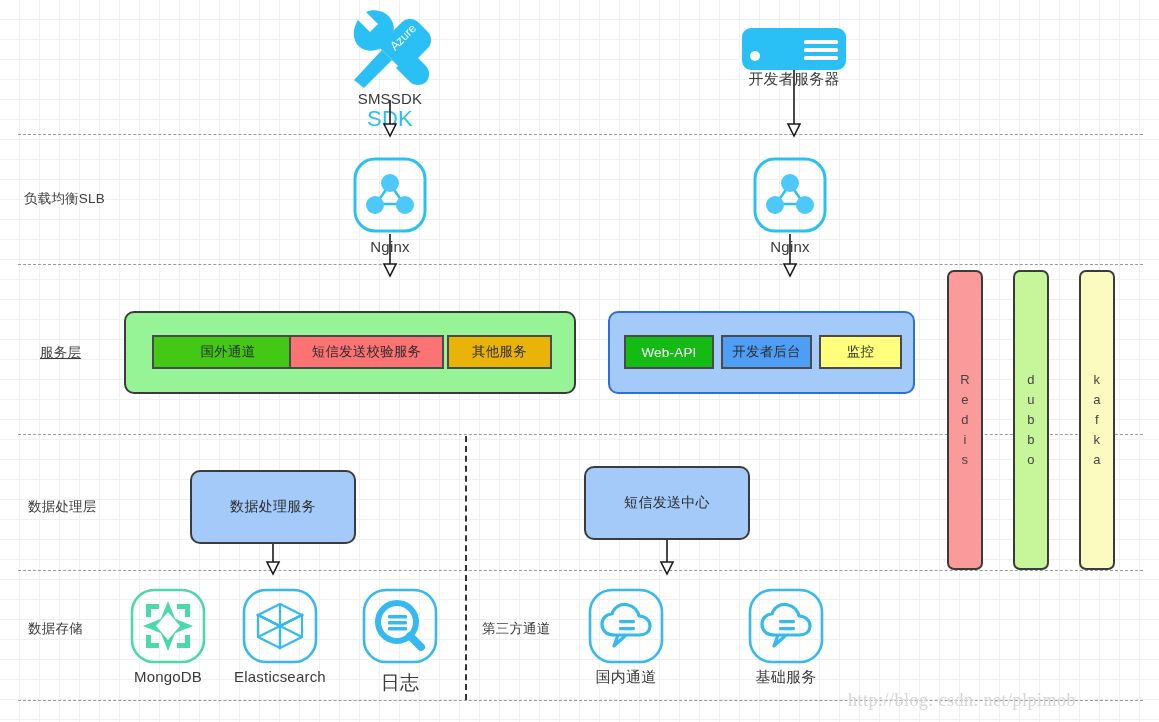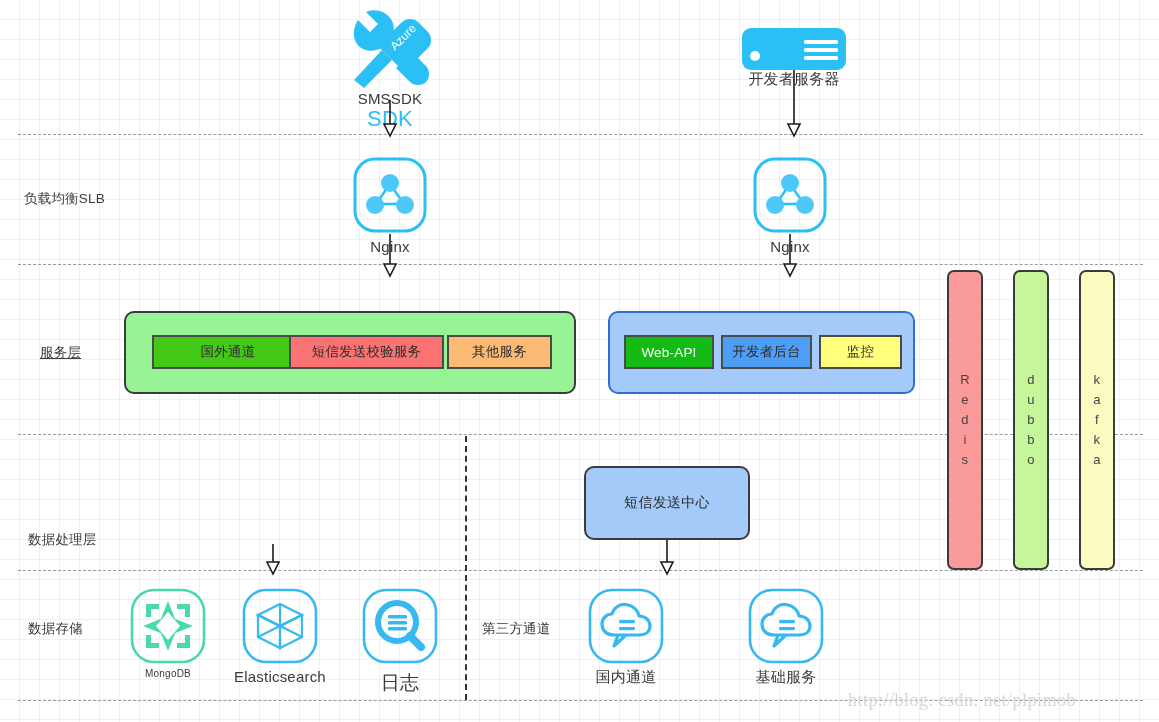--- a/index.html
+++ b/index.html
@@ -75,21 +75,21 @@
     display: flex;
     align-items: center;
     justify-content: center;
     font-size: 13.5px;
     color: #2b2b2b;
     white-space: nowrap;
     letter-spacing: 0.2px;
   }
   .box-green   { background: #44c816; }
   .box-red     { background: #fb7373; }
-  .box-gray    { background: #fdba74; }
+  .box-gray    { background: #eab308; }
   .box-webapi  { background: #14bb14; }
   .box-blue2   { background: #4e9ef5; }
   .box-yellow  { background: #ffff7b; }
   
   .mid-rect {
     position: absolute;
     background: #a3caf8;
     border: 2px solid #3b3b3b;
     border-radius: 10px;
     display: flex;
@@ -135,21 +135,21 @@
   <div class="hsep" style="top:134px;"></div>
   <div class="hsep" style="top:264px;"></div>
   <div class="hsep" style="top:434px;"></div>
   <div class="hsep" style="top:570px;"></div>
   <div class="hsep" style="top:700px;"></div>
 
   <div class="vsep" style="left:465px; top:436px; height:264px;"></div>
 
   <div class="row-label" style="left:24px; top:190px;">负载均衡SLB</div>
   <div class="row-label" style="left:40px; top:344px;text-decoration:underline;">服务层</div>
-  <div class="row-label" style="left:28px; top:498px;margin-top:33px;">数据处理层</div>
+  <div class="row-label" style="left:28px; top:498px;">数据处理层</div>
   <div class="row-label" style="left:28px; top:620px;">数据存储</div>
 
   <div class="icon-wrap" style="left:348px; top:6px; width:84px; height:84px;">
     <svg width="84" height="84" viewBox="0 0 84 84">
 
       <path d="M10 14 L22 26 L30 18 L18 6 C27 2 39 5 44 15 C47 21 46 27 43 32
                L50 39 L40 49 L33 42 C28 45 21 46 15 43 C5 38 3 25 10 14 Z" fill="#2bc0f5"></path>
 
       <path d="M6 74 L16 82 L44 54 L34 44 Z" fill="#2bc0f5"></path>
 
@@ -255,20 +255,21 @@
     <span>o</span>
   </div>
   <div class="vbar bar-yellow" style="left:1079px; top:270px; width:36px; height:300px;">
     <span>k</span>
     <span>a</span>
     <span>f</span>
     <span>k</span>
     <span>a</span>
   </div>
 
+  <div class="mid-rect" style="left:190px; top:470px; width:166px; height:74px;">数据处理服务</div>
   <div class="arrow" style="left:263px; top:544px;">
     <svg width="20" height="32" viewBox="0 0 20 32">
       <line x1="10" y1="0" x2="10" y2="20" stroke="#1a1a1a" stroke-width="1.6"></line>
       <polygon points="10,30 4,18 16,18" fill="#ffffff" stroke="#1a1a1a" stroke-width="1.6"></polygon>
     </svg>
   </div>
 
   <div class="mid-rect" style="left:584px; top:466px; width:166px; height:74px;">短信发送中心</div>
   <div class="arrow" style="left:657px; top:540px;">
     <svg width="20" height="36" viewBox="0 0 20 36">
@@ -284,21 +285,21 @@
       <rect x="2" y="2" width="72" height="72" rx="22" fill="none" stroke="#4ad9ab" stroke-width="2.6"></rect>
       <path d="M16 16 h13 v5 h-8 v8 h-5 z" fill="#4ad9ab"></path>
       <path d="M60 16 h-13 v5 h8 v8 h5 z" fill="#4ad9ab"></path>
       <path d="M16 60 h13 v-5 h-8 v-8 h-5 z" fill="#4ad9ab"></path>
       <path d="M60 60 h-13 v-5 h8 v-8 h5 z" fill="#4ad9ab"></path>
       <path d="M38 13 L48 38 L38 63 L28 38 Z" fill="#4ad9ab"></path>
       <path d="M13 38 L38 28 L63 38 L38 48 Z" fill="#4ad9ab"></path>
       <path d="M38 24 L50 38 L38 52 L26 38 Z" fill="#ffffff"></path>
     </svg>
   </div>
-  <div class="caption" style="left:118px; top:668px; width:100px; font-size:10px;">MongoDB</div>
+  <div class="caption" style="left:118px; top:668px; width:100px; font-size:15px;">MongoDB</div>
 
   <div class="icon-wrap" style="left:242px; top:588px; width:76px; height:76px;">
     <svg width="76" height="76" viewBox="0 0 76 76">
       <rect x="2" y="2" width="72" height="72" rx="22" fill="none" stroke="#35b9f0" stroke-width="2.6"></rect>
       <polygon points="38,16 60,27 38,38 16,27" fill="none" stroke="#35b9f0" stroke-width="2.2"></polygon>
       <polygon points="16,27 38,38 38,60 16,49" fill="none" stroke="#35b9f0" stroke-width="2.2"></polygon>
       <polygon points="60,27 38,38 38,60 60,49" fill="none" stroke="#35b9f0" stroke-width="2.2"></polygon>
       <line x1="16" y1="27" x2="60" y2="49" stroke="#35b9f0" stroke-width="2.2"></line>
       <line x1="60" y1="27" x2="16" y2="49" stroke="#35b9f0" stroke-width="2.2"></line>
       <line x1="38" y1="16" x2="38" y2="38" stroke="#35b9f0" stroke-width="2.2"></line>

